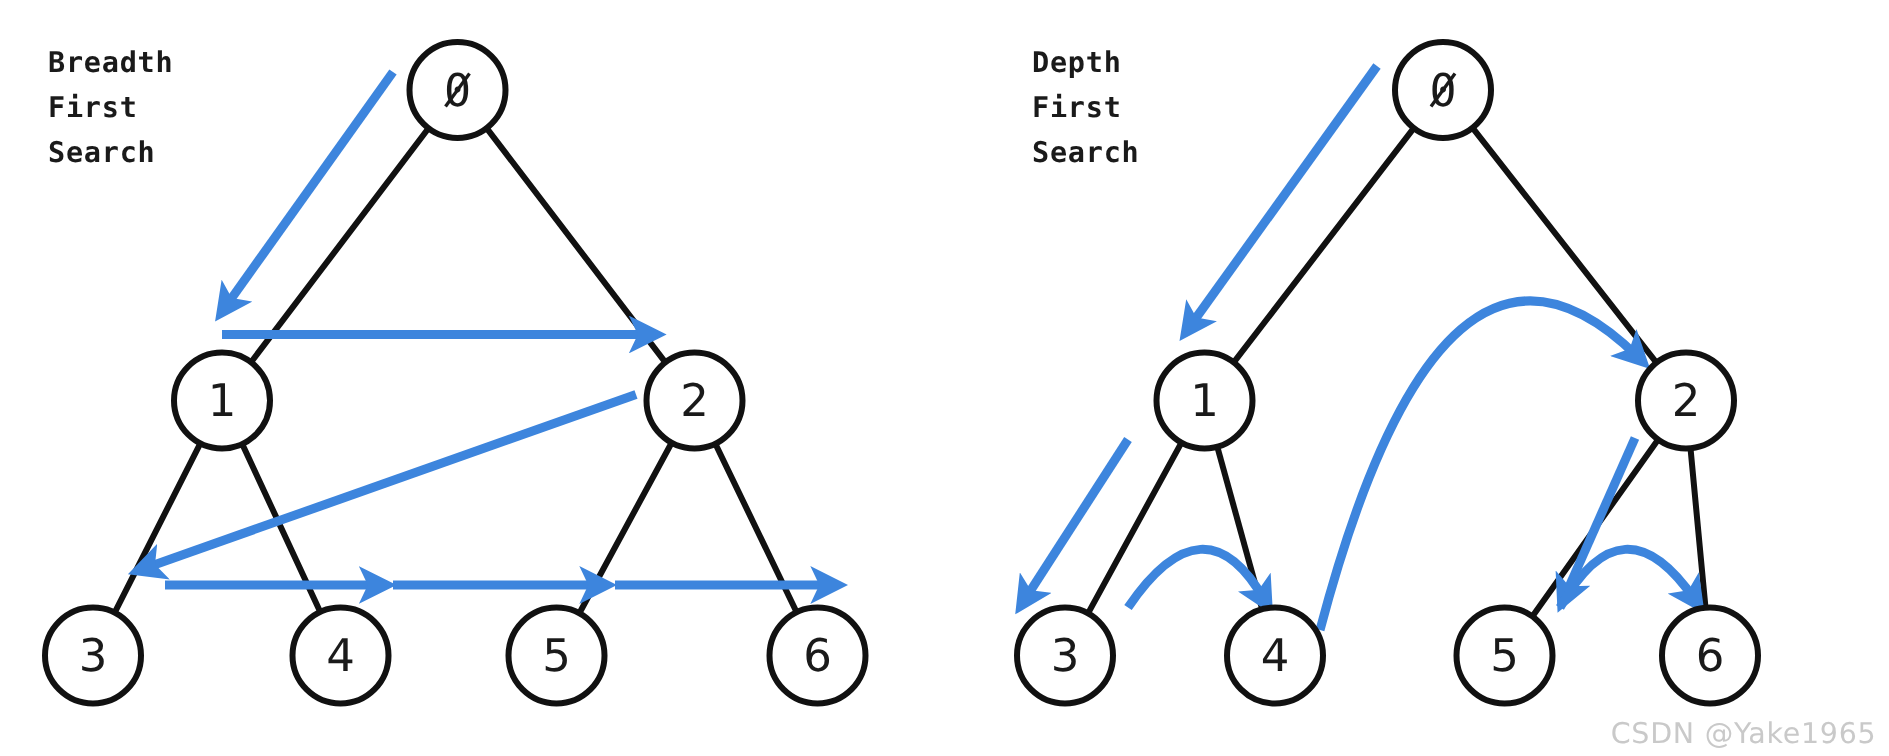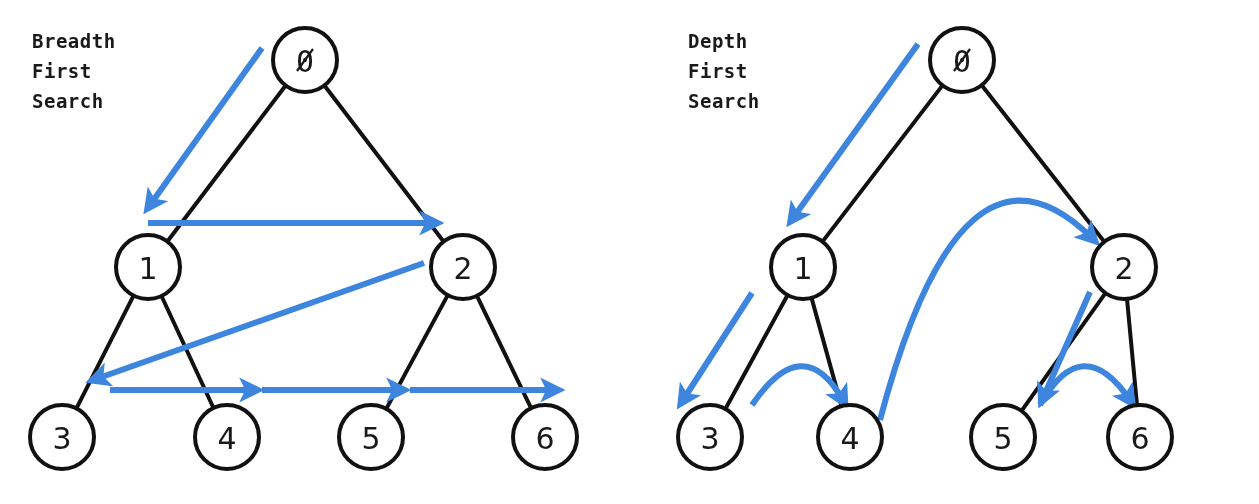--- a/index.html
+++ b/index.html
@@ -173,13 +173,14 @@
     <g id="titles-layer">
         <text x="32" y="48" class="panel-label" fill="#1a1a1a">Breadth</text>
         <text x="32" y="78" class="panel-label" fill="#1a1a1a">First</text>
         <text x="32" y="108" class="panel-label" fill="#1a1a1a">Search</text>
         <text x="688" y="48" class="panel-label" fill="#1a1a1a">Depth</text>
         <text x="688" y="78" class="panel-label" fill="#1a1a1a">First</text>
         <text x="688" y="108" class="panel-label" fill="#1a1a1a">Search</text>
       </g>
   </svg>
 
+  <div class="watermark">CSDN @Yake1965</div>
 </div>
 
 </body></html>

